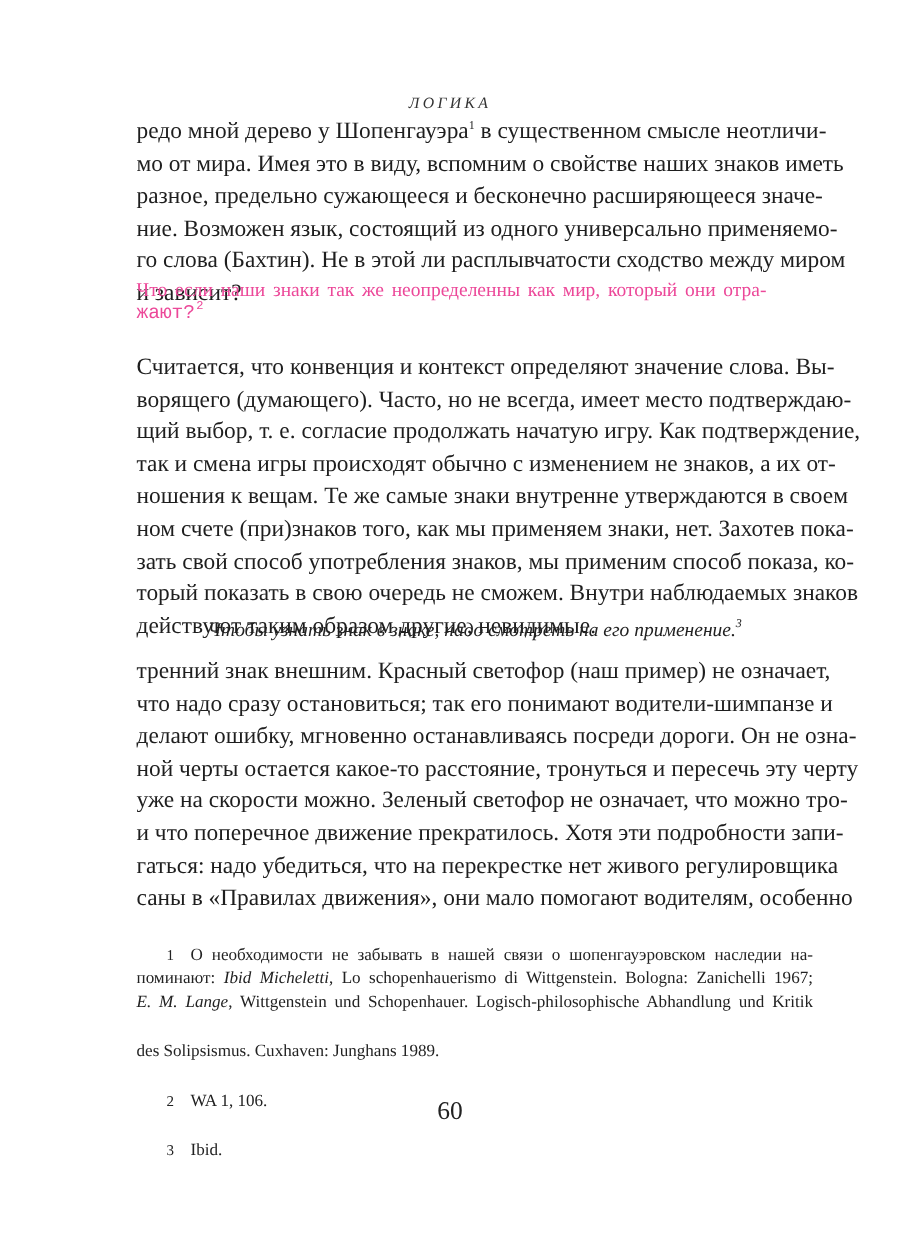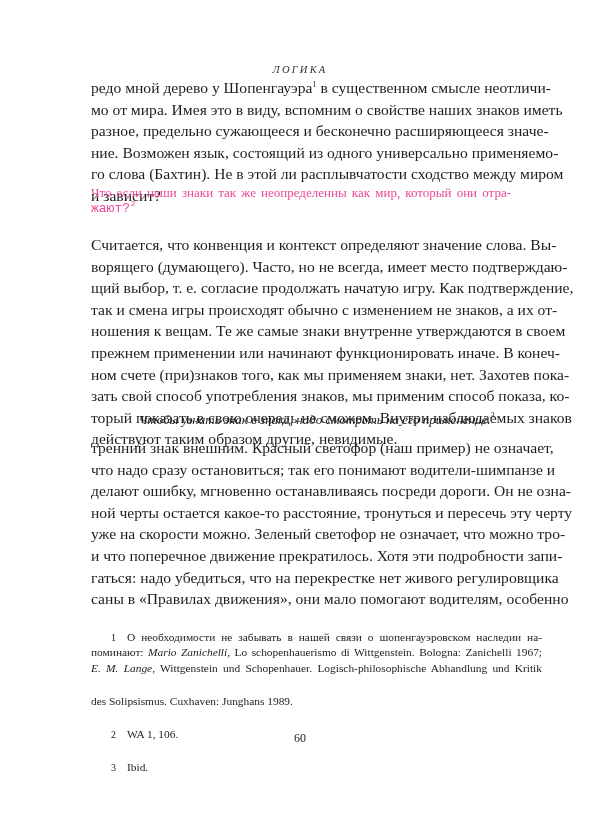--- a/index.html
+++ b/index.html
@@ -16,21 +16,21 @@
   .quote .line { display: block; text-align: justify; text-align-last: justify; white-space: nowrap; }
   .quote .line.last { text-align-last: left; font-family: Liberation Mono, monospace; }
   .center-quote { position: absolute; left: 0; width: 451px; text-align: center; font-size: 13px; color: #222; font-style: italic; }
   sup { font-size: 8px; vertical-align: 6px; line-height: 0; }
   .footnotes { position: absolute; left: 0; top: 630px; width: 451px; font-size: 11.4px; line-height: 15.3px; color: #222; }
   .fn { position: relative; }
   .fn .line { display: block; text-align: justify; text-align-last: justify; white-space: nowrap; }
   .fn .line.last { text-align-last: left; margin-top: 18px; }
   .fn-num { display: inline-block; width: 22px; padding-left: 20px; box-sizing: content-box; font-size: 10px; }
   i { font-style: italic; }
-  .page-number { position: absolute; left: 0; width: 600px; top: 731px; text-align: center; font-size: 12px; color: #222; }
+  .page-number { position: absolute; left: 0; width: 600px; top: 731px; text-align: center; font-size: 17px; color: #222; }
 </style>
 </head>
 <body>
 
 <div class="running-head">ЛОГИКА</div>
 
 <div class="page">
 
   <p class="para" style="top:77px;">
     <span class="line"><span>редо мной дерево у Шопенгауэра</span><sup>1</sup><span> в существенном смысле неотличи-</span></span>
@@ -45,21 +45,20 @@
     <span class="line">Что если наши знаки так же неопределенны как мир, который они отра-</span>
     <span class="line last"><span>жают?</span> <sup>2</sup></span>
   </div>
 
   <p class="para" style="top:234px;">
     <span class="line">Считается, что конвенция и контекст определяют значение слова. Вы-</span>
     <span class="line">ворящего (думающего). Часто, но не всегда, имеет место подтверждаю-</span>
     <span class="line">щий выбор, т. е. согласие продолжать начатую игру. Как подтверждение,</span>
     <span class="line">так и смена игры происходят обычно с изменением не знаков, а их от-</span>
     <span class="line">ношения к вещам. Те же самые знаки внутренне утверждаются в своем</span>
-    <span class="line">прежнем применении или начинают функционировать иначе. В конеч-</span>
     <span class="line">ном счете (при)знаков того, как мы применяем знаки, нет. Захотев пока-</span>
     <span class="line">зать свой способ употребления знаков, мы применим способ показа, ко-</span>
     <span class="line">торый показать в свою очередь не сможем. Внутри наблюдаемых знаков</span>
     <span class="line last">действуют таким образом другие, невидимые.</span>
   </p>
 
   <div class="center-quote" style="top:412px;"><span>Чтобы узнать знак в знаке, надо смотреть на его применение.</span><sup>3</sup></div>
 
   <p class="para" style="top:437px;">
     <span class="line">тренний знак внешним. Красный светофор (наш пример) не означает,</span>
@@ -68,21 +67,21 @@
     <span class="line">ной черты остается какое-то расстояние, тронуться и пересечь эту черту</span>
     <span class="line">уже на скорости можно. Зеленый светофор не означает, что можно тро-</span>
     <span class="line">и что поперечное движение прекратилось. Хотя эти подробности запи-</span>
     <span class="line">гаться: надо убедиться, что на перекрестке нет живого регулировщика</span>
     <span class="line">саны в «Правилах движения», они мало помогают водителям, особенно</span>
   </p>
 
   <div class="footnotes">
     <div class="fn">
       <span class="line"><span class="fn-num" style="padding-left:20px;width:16px;">1</span><span>О необходимости не забывать в нашей связи о шопенгауэровском наследии на-</span></span>
-      <span class="line"><span>поминают: </span><i>Mario Zanichelli</i><span>, Lo schopenhauerismo di Wittgenstein. Bologna: Zanichelli 1967;</span></span>
+      <span class="line"><span>поминают: </span><i>Ibid Micheletti</i><span>, Lo schopenhauerismo di Wittgenstein. Bologna: Zanichelli 1967;</span></span>
       <span class="line"><i>E. M. Lange</i><span>, Wittgenstein und Schopenhauer. Logisch-philosophische Abhandlung und Kritik</span></span>
       <span class="line last">des Solipsismus. Cuxhaven: Junghans 1989.</span>
     </div>
     <div class="fn">
       <span class="line last"><span class="fn-num" style="padding-left:20px;width:16px;">2</span><span>WA 1, 106.</span></span>
     </div>
     <div class="fn">
       <span class="line last"><span class="fn-num" style="padding-left:20px;width:16px;">3</span><span>Ibid.</span></span>
     </div>
   </div>

